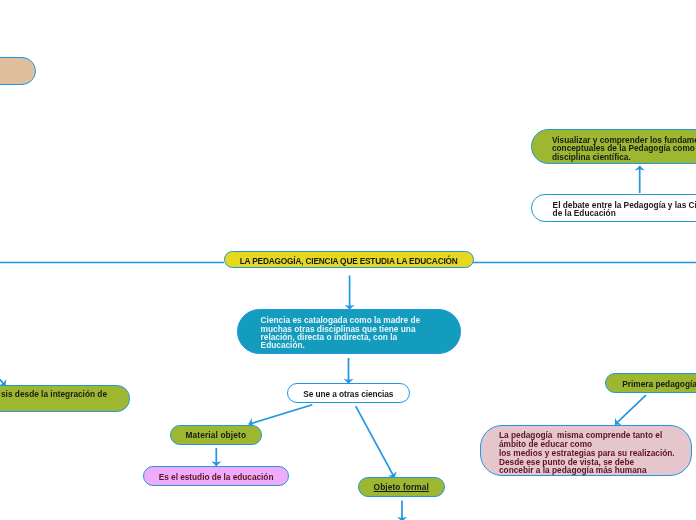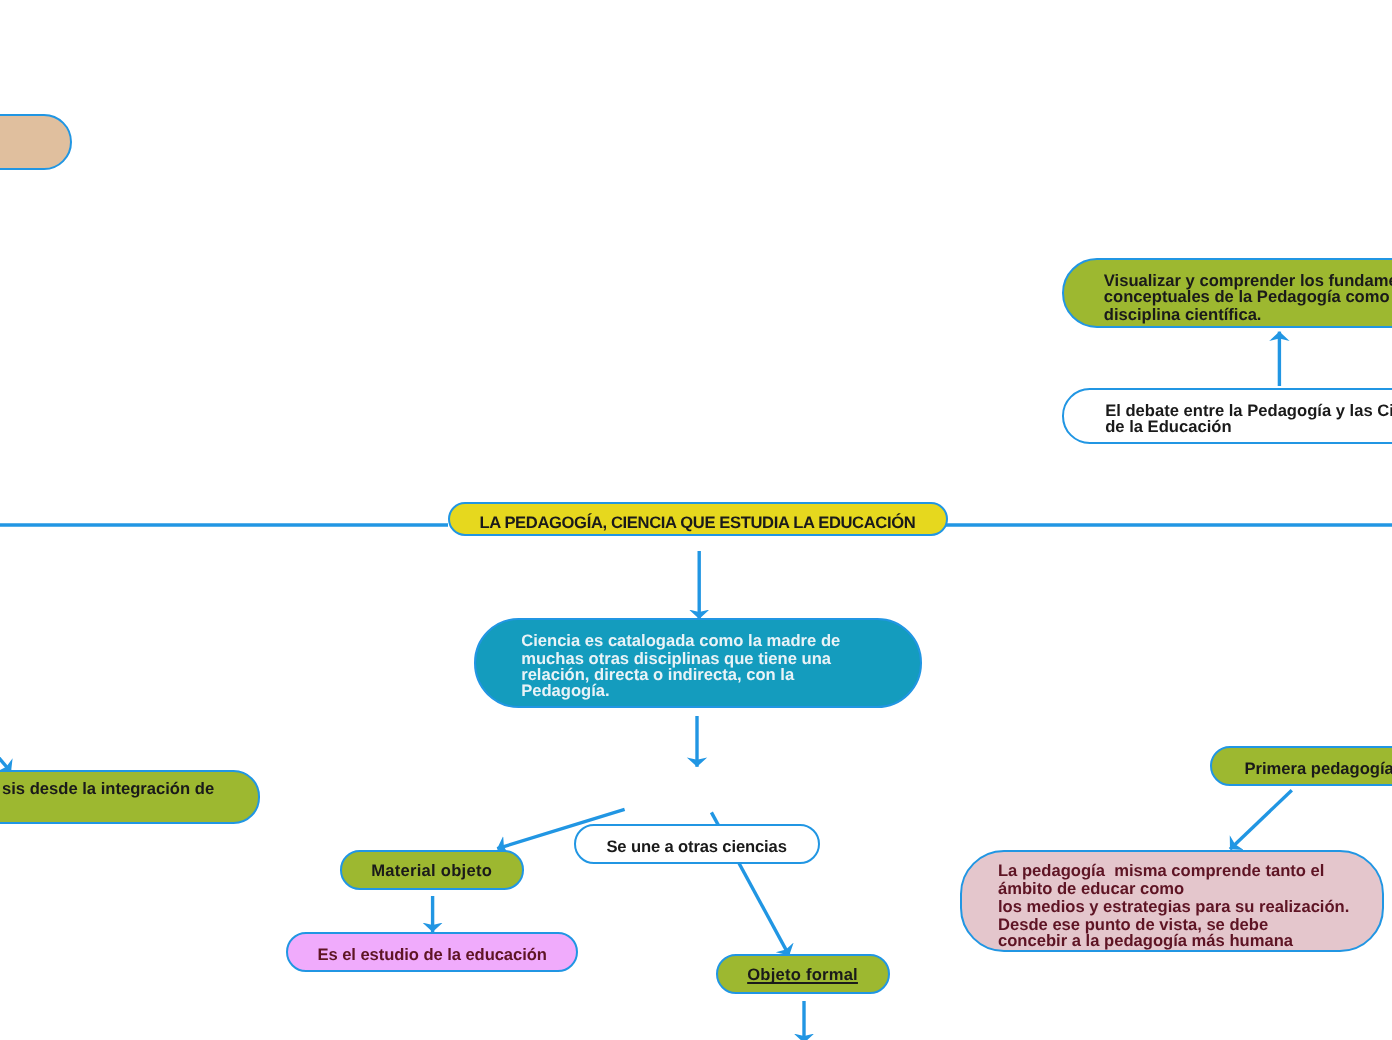--- a/index.html
+++ b/index.html
@@ -55,24 +55,24 @@
   </div>
 
   <div class="node ctr" style="left:223.8px;top:251.4px;width:249.8px;height:17px;border-radius:10.2px;background:#e6d81e;">
     <span class="txt" style="color:#1a1a1a;letter-spacing:-0.185px;margin-top:3.2px;">LA PEDAGOGÍA, CIENCIA QUE ESTUDIA LA EDUCACIÓN</span>
   </div>
 
   <div class="node" style="left:236.6px;top:309px;width:224.7px;height:44.7px;border-radius:22.35px;background:#149cbe;padding-left:23px;">
     <span class="txt" style="color:#e9f3f7;margin-top:3.3px;">Ciencia es catalogada como la madre de
 muchas otras disciplinas que tiene una
 relación, directa o indirecta, con la
-Pedagogía.</span>
+Educación.</span>
   </div>
 
-  <div class="node ctr" style="left:286.5px;top:383.1px;width:123.6px;height:20.3px;border-radius:10.15px;background:#ffffff;margin-top:29px;">
+  <div class="node ctr" style="left:286.5px;top:383.1px;width:123.6px;height:20.3px;border-radius:10.15px;background:#ffffff;">
     <span class="txt" style="color:#1a1a1a;letter-spacing:-0.07px;margin-top:1.1px;">Se une a otras ciencias</span>
   </div>
 
   <div class="node ctr" style="left:169.7px;top:425px;width:92.3px;height:19.7px;border-radius:9.85px;background:#9db830;">
     <span class="txt" style="color:#1a1a1a;letter-spacing:0.13px;margin-top:0.6px;">Material objeto</span>
   </div>
 
   <div class="node ctr" style="left:142.9px;top:465.6px;width:146.4px;height:20.4px;border-radius:10.2px;background:#f0abfc;">
     <span class="txt" style="color:#5e1424;letter-spacing:-0.037px;margin-top:2.1px;">Es el estudio de la educación</span>
   </div>

